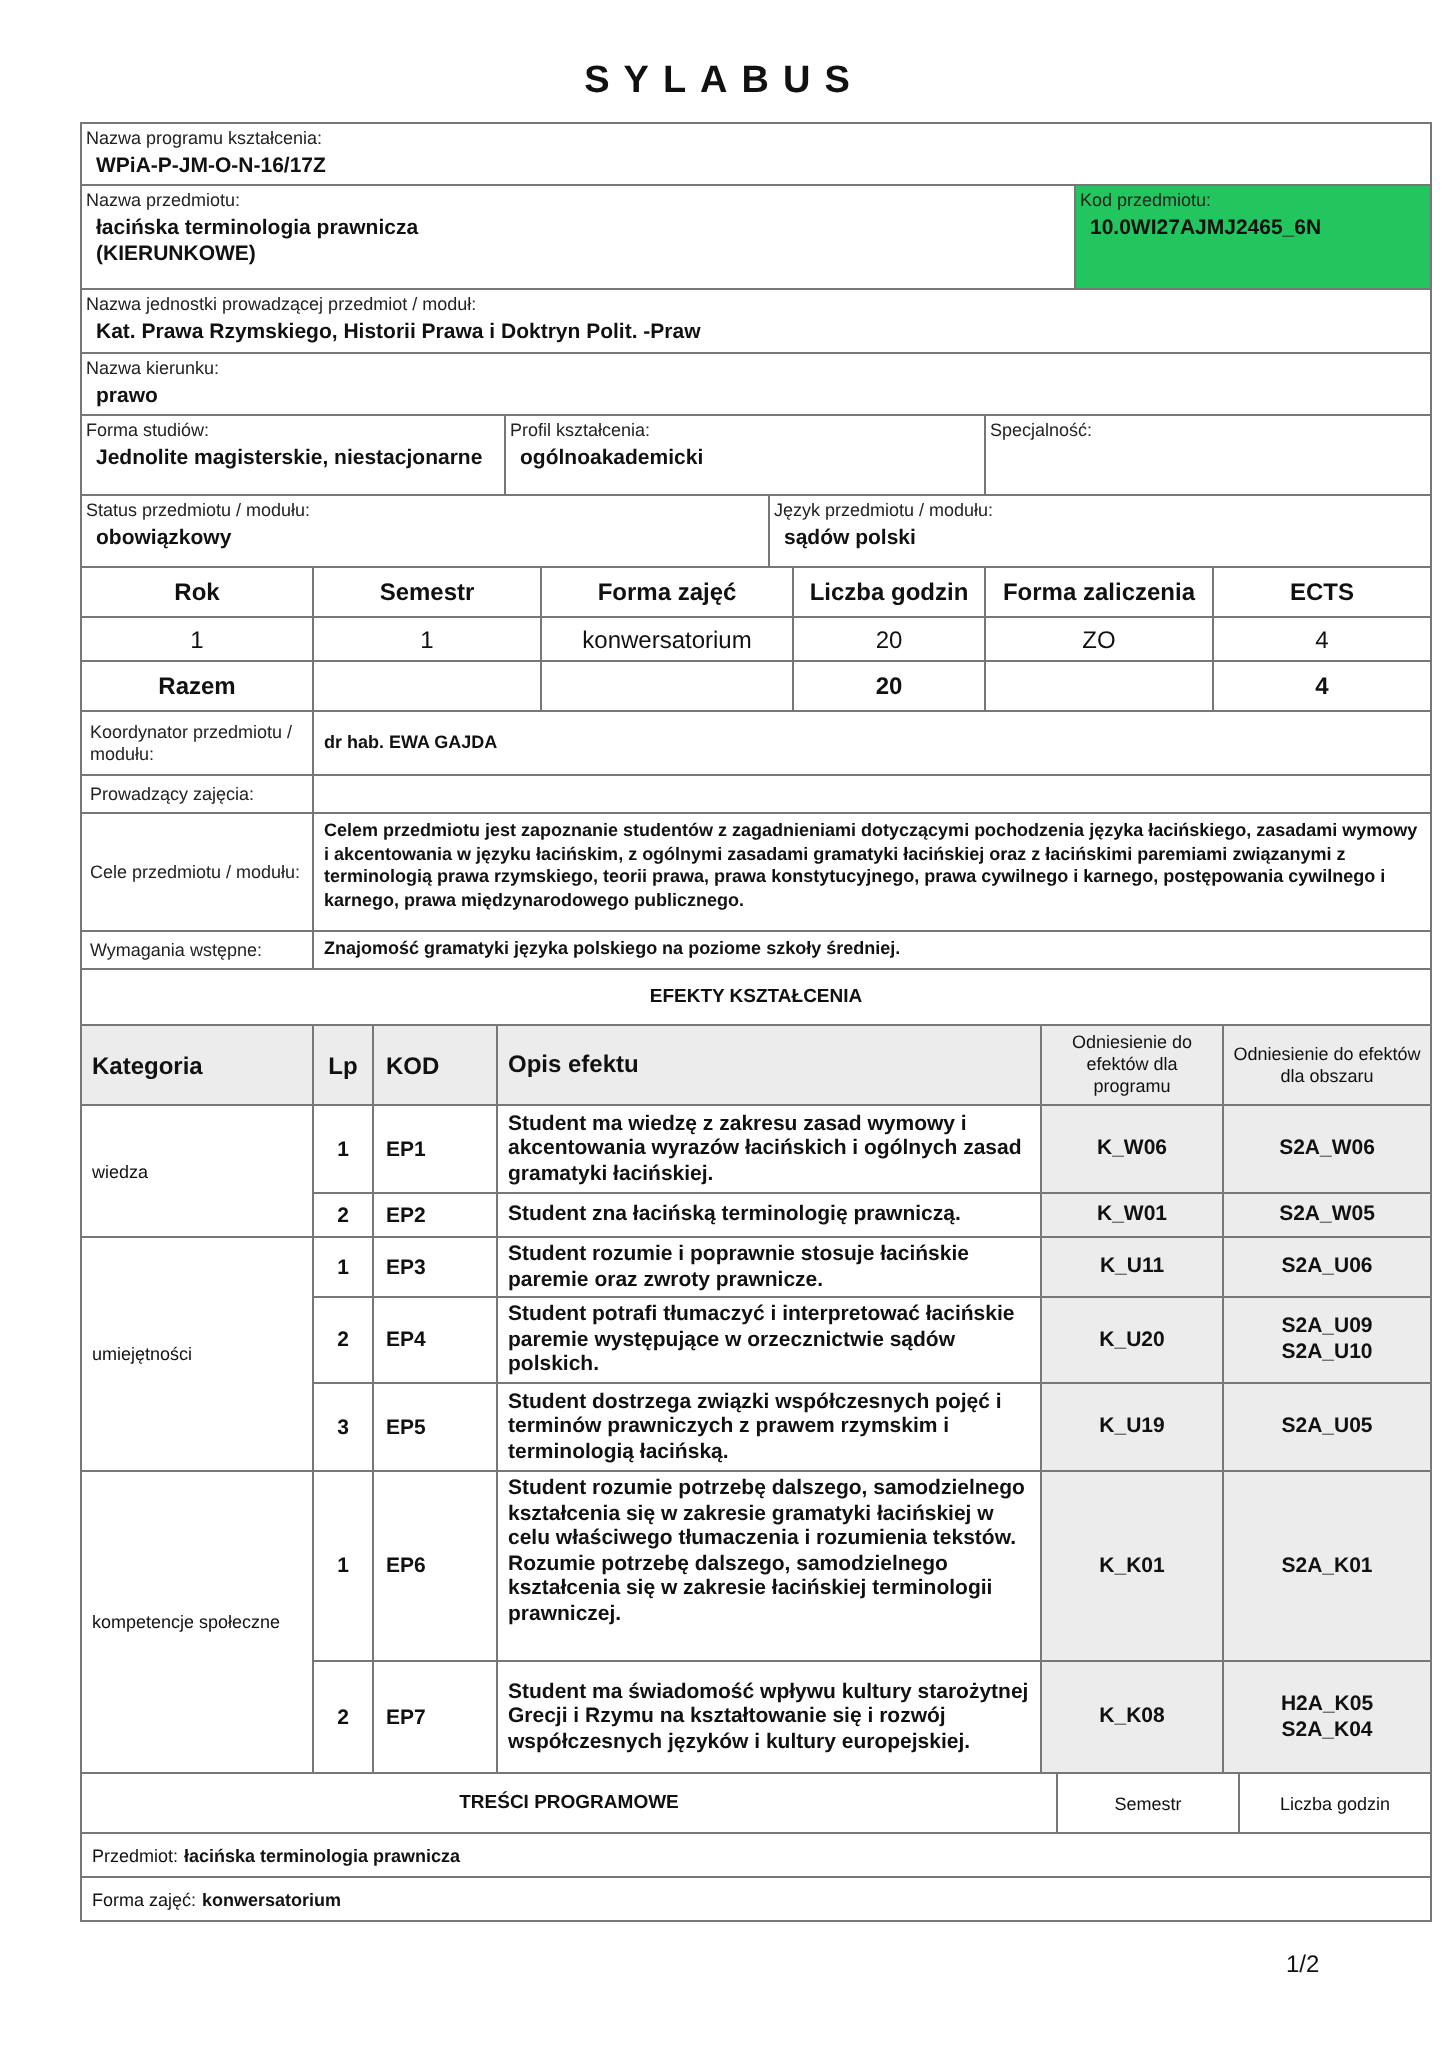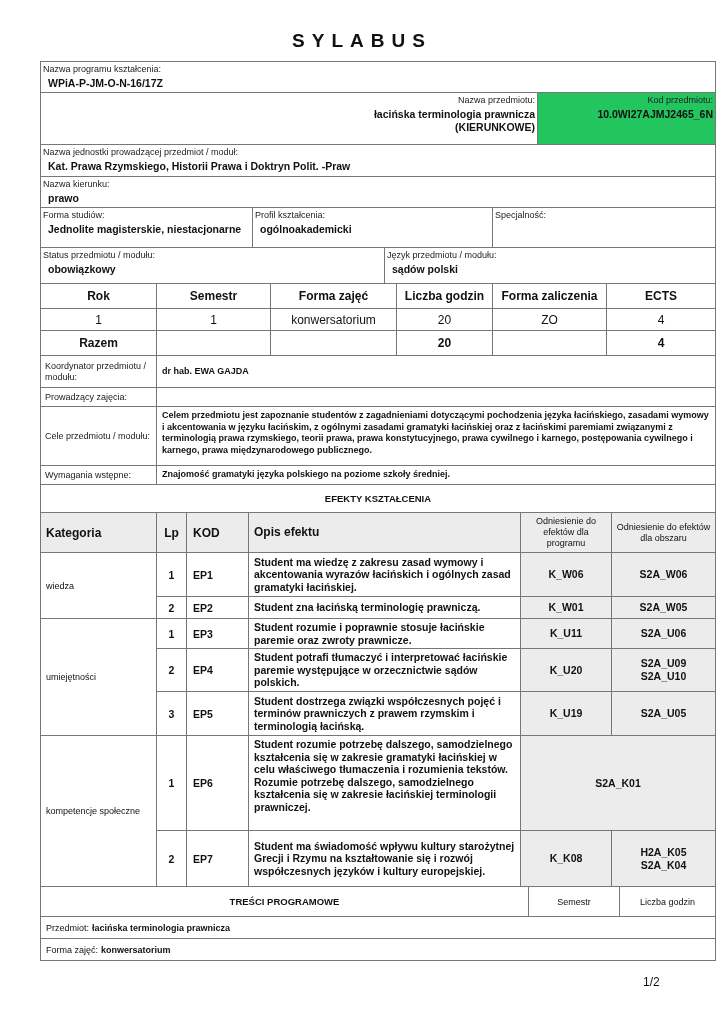--- a/index.html
+++ b/index.html
@@ -63,21 +63,21 @@
 
 <div class="doc">
 
   <div class="row" style="height:31px;">
     <div class="cell" style="flex:1;">
       <span class="lbl">Nazwa programu kształcenia:</span>
       <span class="val">WPiA-P-JM-O-N-16/17Z</span>
     </div>
   </div>
 
-  <div class="row" style="height:52px;text-align:right;">
+  <div class="row" style="height:52px;">
     <div class="cell" style="width:497px;">
       <span class="lbl">Nazwa przedmiotu:</span>
       <span class="val">łacińska terminologia prawnicza</span>
       <span class="val" style="margin-top:0;">(KIERUNKOWE)</span>
     </div>
     <div class="cell gray" style="flex:1;">
       <span class="lbl">Kod przedmiotu:</span>
       <span class="val">10.0WI27AJMJ2465_6N</span>
     </div>
   </div>
@@ -224,20 +224,21 @@
     </div>
   </div>
 
   <div class="group eff">
     <div class="gcat">kompetencje społeczne</div>
     <div class="gbody">
       <div class="row" style="height:95px;">
         <div class="cell lp">1</div>
         <div class="cell kod">EP6</div>
         <div class="cell opis" style="align-items:flex-start;">Student rozumie potrzebę dalszego, samodzielnego kształcenia się w zakresie gramatyki łacińskiej w celu właściwego tłumaczenia i rozumienia tekstów. Rozumie potrzebę dalszego, samodzielnego kształcenia się w zakresie łacińskiej terminologii prawniczej.</div>
+        <div class="cell op">K_K01</div>
         <div class="cell oo">S2A_K01</div>
       </div>
       <div class="row" style="height:55px;">
         <div class="cell lp">2</div>
         <div class="cell kod">EP7</div>
         <div class="cell opis">Student ma świadomość wpływu kultury starożytnej Grecji i Rzymu na kształtowanie się i rozwój współczesnych języków i kultury europejskiej.</div>
         <div class="cell op">K_K08</div>
         <div class="cell oo" style="padding:0 14px;">H2A_K05 S2A_K04</div>
       </div>
     </div>

